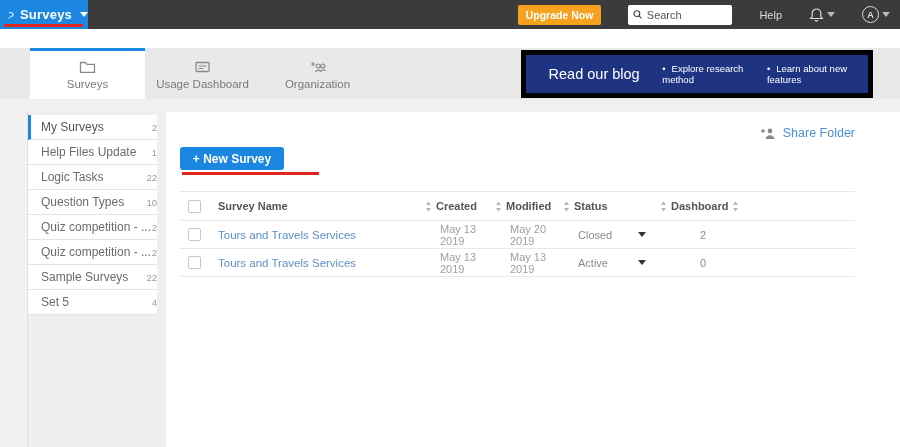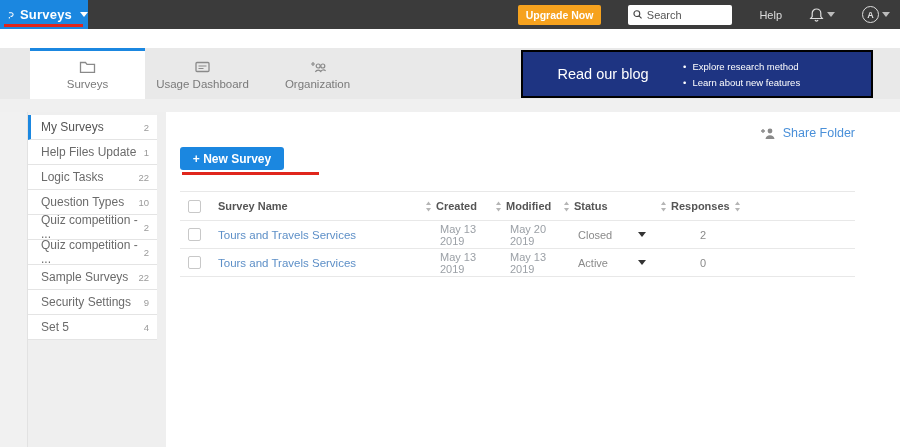--- a/index.html
+++ b/index.html
@@ -23,30 +23,30 @@
   .icon-wrap { display:flex; align-items:center; gap:3px; color:#bbb; cursor:pointer; }
   .avatar { width:17px; height:17px; border:1.5px solid #ddd; border-radius:50%; color:#ddd; font-size:9px; font-weight:bold; display:flex; align-items:center; justify-content:center; }
 
   
   .strip-gap { height:19px; background:#fff; }
   .tabstrip { position:relative; height:51px; background:#e9e9e9; display:flex; padding-left:30px; }
   .tab { width:115px; display:flex; flex-direction:column; align-items:center; justify-content:center; gap:4px; color:#7a7a7a; font-size:11.5px; cursor:pointer; border-top:3px solid transparent; }
   .tab.active { background:#fff; border-top:3px solid #1b87e0; }
   .tab svg { display:block; }
   .substrip { height:13px; background:#f0f0f0; }
-  .blog-banner { position:absolute; left:521px; top:2px; width:352px; height:48px; background:#1e3482; border:2px solid #000000; display:flex; align-items:center; cursor:pointer; }
+  .blog-banner { position:absolute; left:521px; top:2px; width:352px; height:48px; background:#1e3482; border:5px solid #000000; display:flex; align-items:center; cursor:pointer; }
   .banner-title { width:46%; text-align:center; color:#fff; font-size:14.5px; }
-  .banner-bullets { list-style:none; color:#fff; font-size:9.5px; display:flex; flex-direction:column; gap:5px; }
+  .banner-bullets { list-style:none; color:#fff; font-size:9.5px; display:flex; flex-direction:row; gap:5px; }
   .banner-bullets li::before { content:"•"; margin-right:6px; }
 
   
   .page { display:flex; height:335px; }
   .gutter { width:28px; background:#f1f1f1; border-right:1px solid #e2e2e2; }
   .sidebar { width:138px; background:#efefef; padding-top:3px; }
-  .nav-item { position:relative; height:25px; background:#fff; margin-right:9px; border-bottom:1px solid #e4e4e4; display:flex; align-items:center; padding-left:13px; padding-right:8px; font-size:12px; color:#6b6b6b; cursor:pointer; }
+  .nav-item { position:relative; height:25px; background:#fff; margin-right:9px; border-bottom:1px solid #e4e4e4; display:flex; align-items:center; padding-left:13px; font-size:12px; color:#6b6b6b; cursor:pointer; }
   .nav-item.active { border-left:3px solid #1b87e0; padding-left:10px; color:#555; }
   .nav-count { margin-left:auto; font-size:9.5px; color:#9a9a9a; }
 
   .main { position:relative; flex:1; background:#fff; padding:0 45px 8px 14px; }
   .share-folder { position:absolute; right:45px; top:14px; display:flex; align-items:center; gap:7px; cursor:pointer; }
   .share-folder-label { color:#4a90d9; font-size:12.5px; }
   .new-survey-wrap { position:relative; margin-top:35px; width:104px;border-radius:8px; }
   .new-survey-btn { width:104px; height:23px; background:#1b87e0; color:#fff; border:none; border-radius:3px; font-family:inherit; font-size:12px; font-weight:bold; cursor:pointer; }
   .new-survey-red { position:absolute; left:2px; top:25px; width:137px; height:3px; background:#e0261c; }
 
@@ -165,24 +165,20 @@
       </div>
       <div class="nav-item">
         <span>Quiz competition - ...</span>
         <span class="nav-count">2</span>
       </div>
       <div class="nav-item">
         <span>Sample Surveys</span>
         <span class="nav-count">22</span>
       </div>
       <div class="nav-item">
-        <span>Security Settings</span>
-        <span class="nav-count">9</span>
-      </div>
-      <div class="nav-item">
         <span>Set 5</span>
         <span class="nav-count">4</span>
       </div>
     </aside>
 
     <main class="main">
       <div class="share-folder">
         <svg width="16" height="13" viewBox="0 0 16 13">
           <path d="M3 2 v4 M1 4 h4" stroke="#8a8a8a" stroke-width="1.3"></path>
           <circle cx="10" cy="4" r="2.4" fill="#8a8a8a"></circle>
@@ -221,21 +217,21 @@
                   <path d="M3.5 0.5 L6 4 H1 Z" fill="#b5b5b5"></path>
                   <path d="M3.5 10.5 L1 7 H6 Z" fill="#b5b5b5"></path>
                 </svg></span>
             <span>Status</span>
           </span>
           <span class="cell">
             <span class="sort-icon"><svg width="7" height="11" viewBox="0 0 7 11">
                   <path d="M3.5 0.5 L6 4 H1 Z" fill="#b5b5b5"></path>
                   <path d="M3.5 10.5 L1 7 H6 Z" fill="#b5b5b5"></path>
                 </svg></span>
-            <span>Responses</span>
+            <span>Dashboard</span>
             <span class="sort-icon"><svg width="7" height="11" viewBox="0 0 7 11">
                   <path d="M3.5 0.5 L6 4 H1 Z" fill="#b5b5b5"></path>
                   <path d="M3.5 10.5 L1 7 H6 Z" fill="#b5b5b5"></path>
                 </svg></span>
           </span>
           <span class="cell"></span>
         </div>
 
         <div class="t-row t-body-row">
           <span class="cell">

